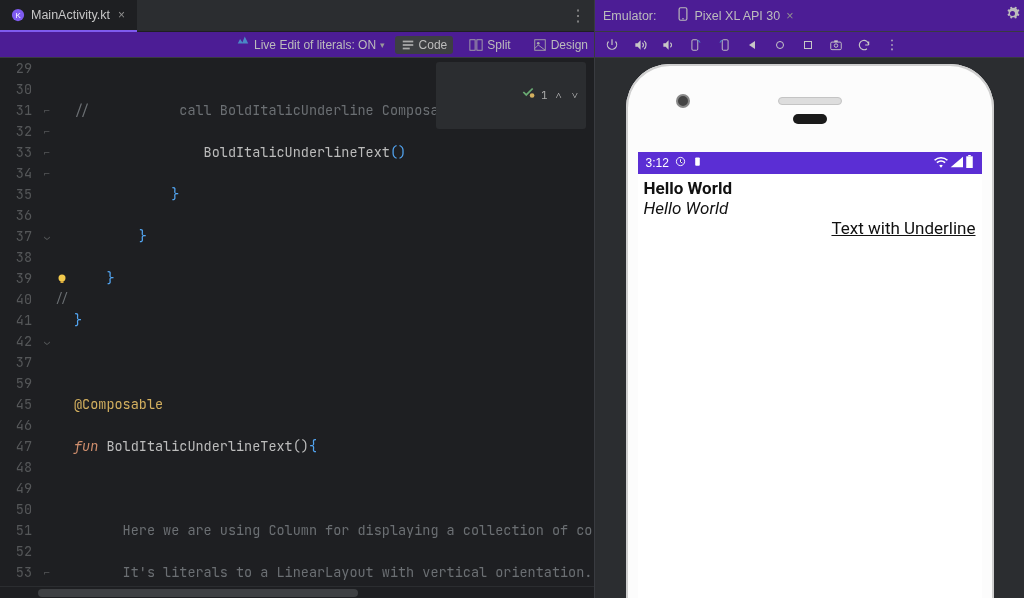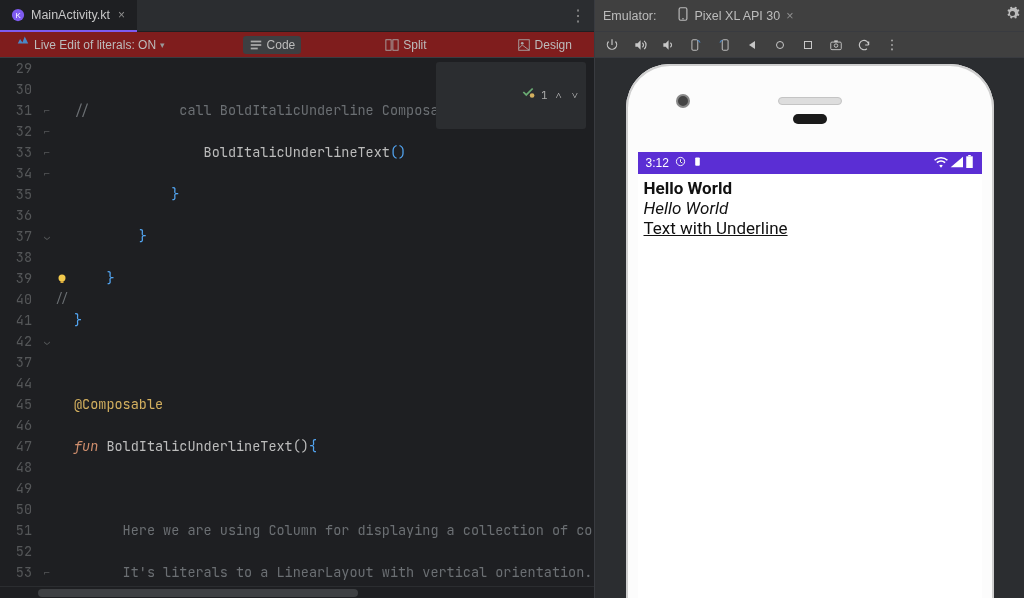--- a/index.html
+++ b/index.html
@@ -53,25 +53,25 @@
       color: #8f8f8f;
       font-size: 12px;
       padding: 0 2px;
       cursor: pointer;
     }
     .tabs-spacer { flex: 1; }
     .tabs-more { padding: 0 8px; color: #8f8f8f; cursor: pointer; }
     .editor-toolbar {
       display: flex;
       align-items: center;
-      justify-content: space-between;
+      justify-content: flex-end;
       height: 26px;
-      padding: 0 16px;
+      padding: 0 0;
       gap: 10px;
-      background: #7f1d1d;
+      background: #4c1d95;
       border-bottom: 1px solid #393b40;
       font-size: 12px;
       color: #bcbcbc;
     }
     .live-edit { display: flex; align-items: center; gap: 4px; cursor: pointer; }
     .view-btn {
       display: flex; align-items: center; gap: 4px;
       padding: 2px 6px; border-radius: 3px; cursor: pointer;
     }
     .view-btn.active { background: #3d3f42; }
@@ -145,21 +145,21 @@
       width: 320px;
       height: 8px;
       background: #3e4043;
       border-radius: 4px;
     }
     
     .emulator-panel {
       flex: 1;
       display: flex;
       flex-direction: column;
-      background: #404040;
+      background: #4c1d95;
     }
     .emu-tabs {
       display: flex;
       align-items: center;
       height: 32px;
       gap: 12px;
       padding: 0 8px;
       border-bottom: 1px solid #393b40;
       font-size: 12.5px;
       color: #bcbcbc;
@@ -242,21 +242,21 @@
     }
     .status-right { margin-left: auto; display: flex; gap: 2px; align-items: center; }
     .app-content {
       padding: 4px 6px;
       font-family: "Roboto", Arial, sans-serif;
       color: #111;
       font-size: 17px;
     }
     .bold-text { font-weight: 700; }
     .italic-text { font-style: italic; }
-    .underline-text { text-decoration: underline; }
+    .underline-text { text-decoration: underline; text-align: right; }
     .emu-gear {
       position: absolute; top: 6px; right: 4px;
       color: #bcbcbc; cursor: pointer;
     }
   </style>
 </head>
 <body>
 
 <div class="main">
 
@@ -325,21 +325,21 @@
           <div>34</div>
           <div>35</div>
         <div>36</div>
           <div>37</div>
           <div>38</div>
           <div>39</div>
           <div>40</div>
           <div>41</div>
           <div>42</div>
         <div>37</div>
-          <div>44</div>
+          <div>59</div>
           <div>45</div>
           <div>46</div>
           <div>47</div>
           <div>48</div>
           <div>49</div>
         <div>50</div>
           <div>51</div>
           <div>52</div>
           <div>53</div>
           <div>54</div>

